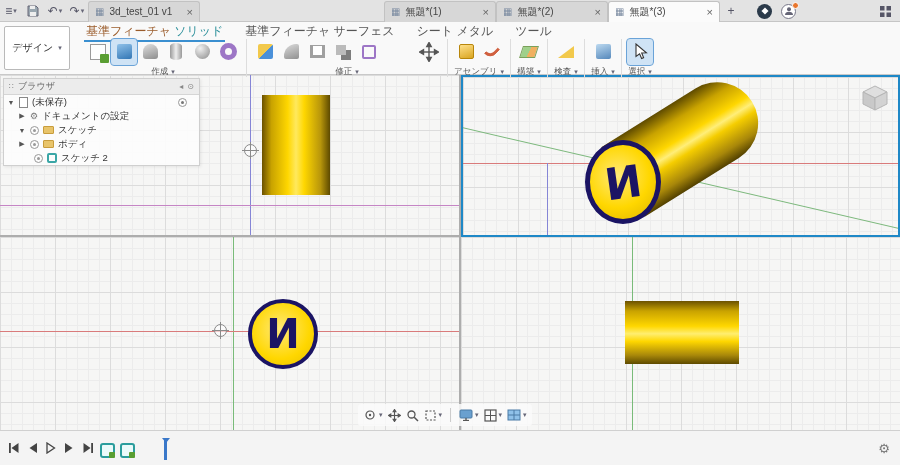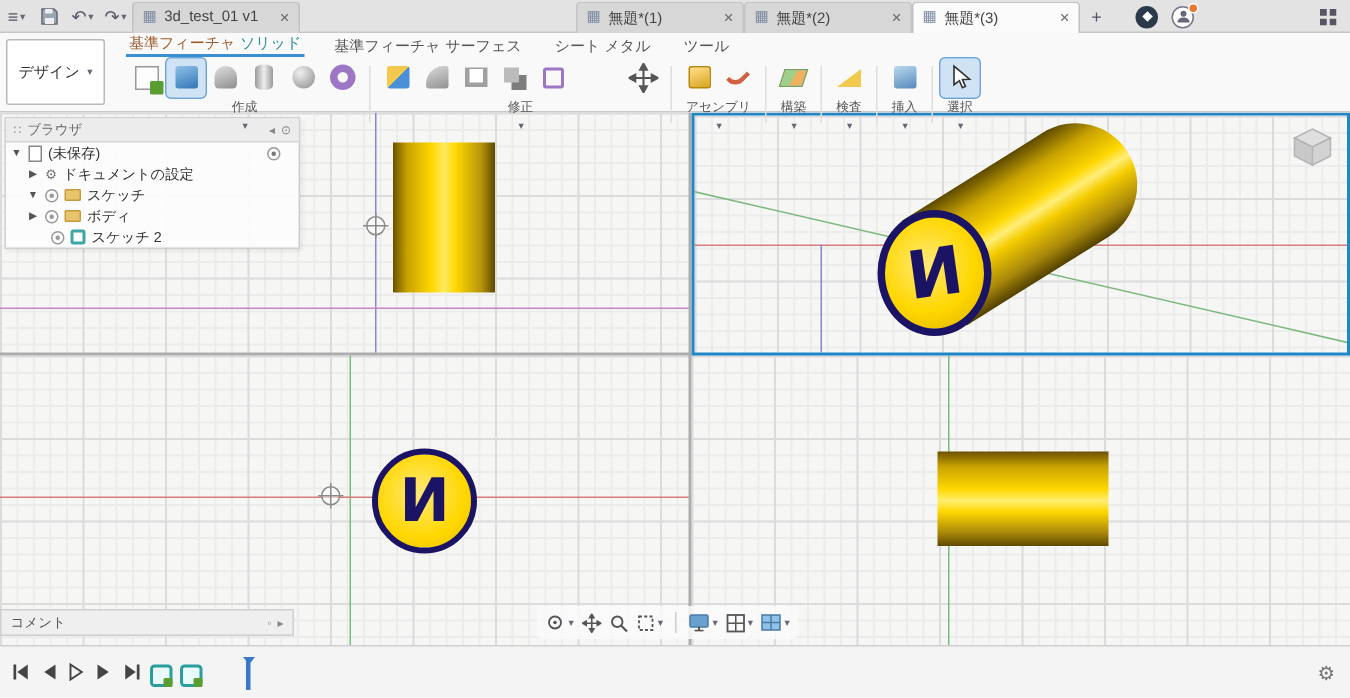--- a/index.html
+++ b/index.html
@@ -29,30 +29,30 @@
   .badge-dot { position:absolute; right:-4px; top:-3px; width:7px; height:7px; background:#e8762d;
                border-radius:50%; border:1px solid #fff; }
   .apps-grid { margin-left:72px; }
 
   
   .ribbon { position:absolute; top:22px; left:0; width:900px; height:53px; background:#f9f9f9;
             border-bottom:1px solid #c9c9c9; z-index:40; }
   .design-box { position:absolute; left:4px; top:4px; width:66px; height:44px; border:1px solid #b9b9b9;
                 background:#fff; border-radius:2px; font-size:10px; color:#333; display:flex;
                 align-items:center; justify-content:center; gap:4px; cursor:pointer; }
-  .ws-tabs { position:absolute; left:84px; top:1px; height:15px; display:flex; gap:18px; font-size:10px;
-             align-items:flex-end; }
+  .ws-tabs { position:absolute; left:84px; top:1px; height:15px; display:flex; gap:18px; font-size:12px;
+             align-items:flex-start; }
   .ws-tab { display:flex; align-items:center; gap:3px; color:#555; cursor:pointer; padding:0 2px; }
   .ws-tab.active { border-bottom:2px solid #3a8fd0; }
   .ws-main { color:#9a5b2a; }
   .ws-sub  { color:#2a8f9a; }
   .ribbon-main { position:absolute; left:82px; top:16px; display:flex; align-items:flex-start; }
   .tool-group { display:flex; flex-direction:column; align-items:center; padding:0 3px; }
   .gicons { display:flex; align-items:center; height:27px; }
-  .glabel { margin-top:1px; font-size:8.5px; color:#555; display:flex; align-items:center; gap:2px; cursor:pointer;flex-direction:column; }
+  .glabel { margin-top:1px; font-size:8.5px; color:#555; display:flex; align-items:center; gap:2px; cursor:pointer; }
   .vsep { width:1px; height:38px; background:#ddd; margin:0 2px; align-self:center; }
   .ticon { width:26px; height:26px; border-radius:3px; display:flex; align-items:center; justify-content:center;
            position:relative; cursor:pointer; }
   .ticon.sel { background:#cfe3f5; outline:1px solid #6aa3d8; }
   .gspace { width:34px; }
 
   
   .ic-sk { width:16px; height:16px; background:#fdfdfd; border:1px solid #999; position:relative; }
   .ic-sk::after { content:""; position:absolute; right:-4px; bottom:-4px; width:9px; height:9px;
                   background:#5a9e32; border-radius:1px; }
@@ -468,26 +468,20 @@
         <span class="ic-folder"></span>
         <span>ボディ</span>
       </div>
       <div class="bp-row lvl2">
         <span class="ic-eye"></span>
         <span class="ic-skx"></span>
         <span>スケッチ 2</span>
       </div>
     </div>
 
-    <div class="comment-bar">
-      <span>コメント</span>
-      <span class="sp"></span>
-      <span class="bp-ic">◦</span>
-      <span class="bp-ic">▸</span>
-    </div>
 
     <div class="nav-toolbar">
       <span class="nv">
         <svg width="14" height="14" viewBox="0 0 14 14">
             <circle cx="7" cy="7" r="4" fill="none" stroke="#555" stroke-width="1.2"></circle>
             <circle cx="7" cy="7" r="1.2" fill="#555"></circle>
           </svg>
         <span class="caret">▾</span>
       </span>
       <span class="nv">

